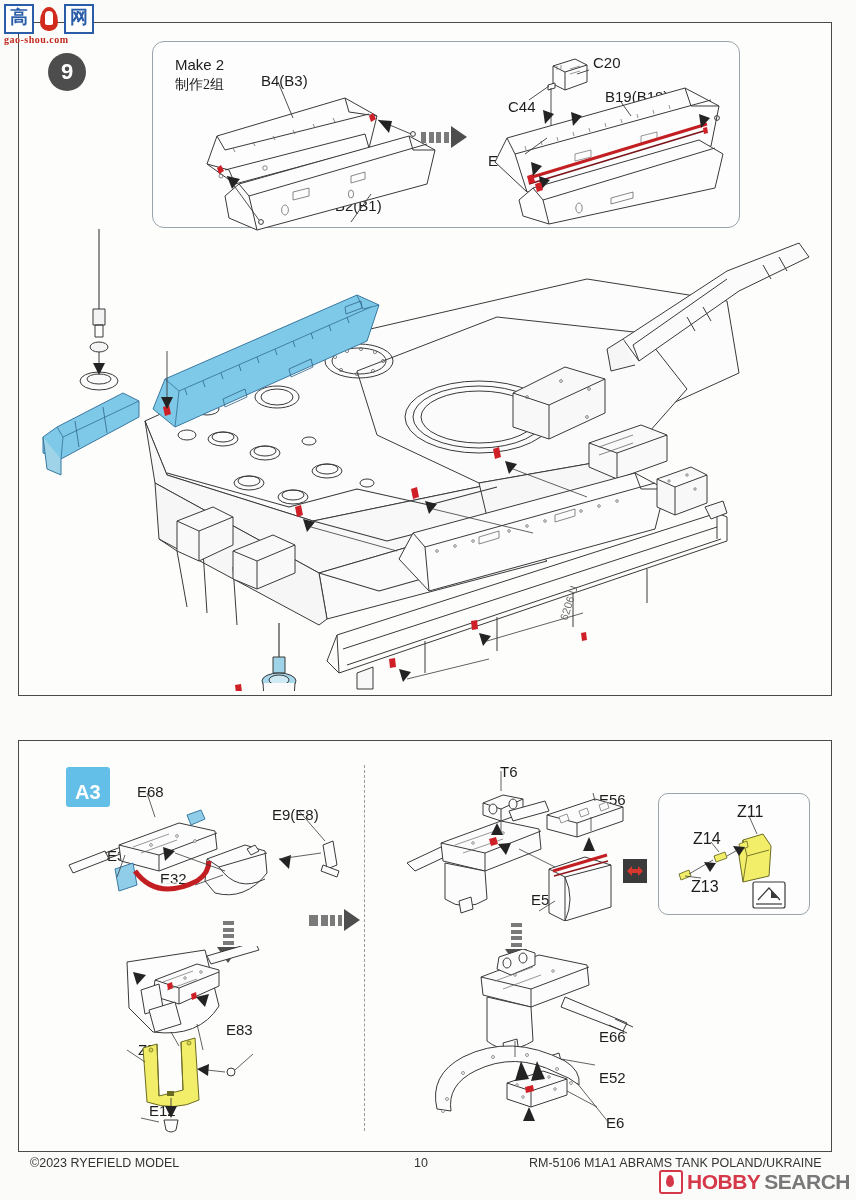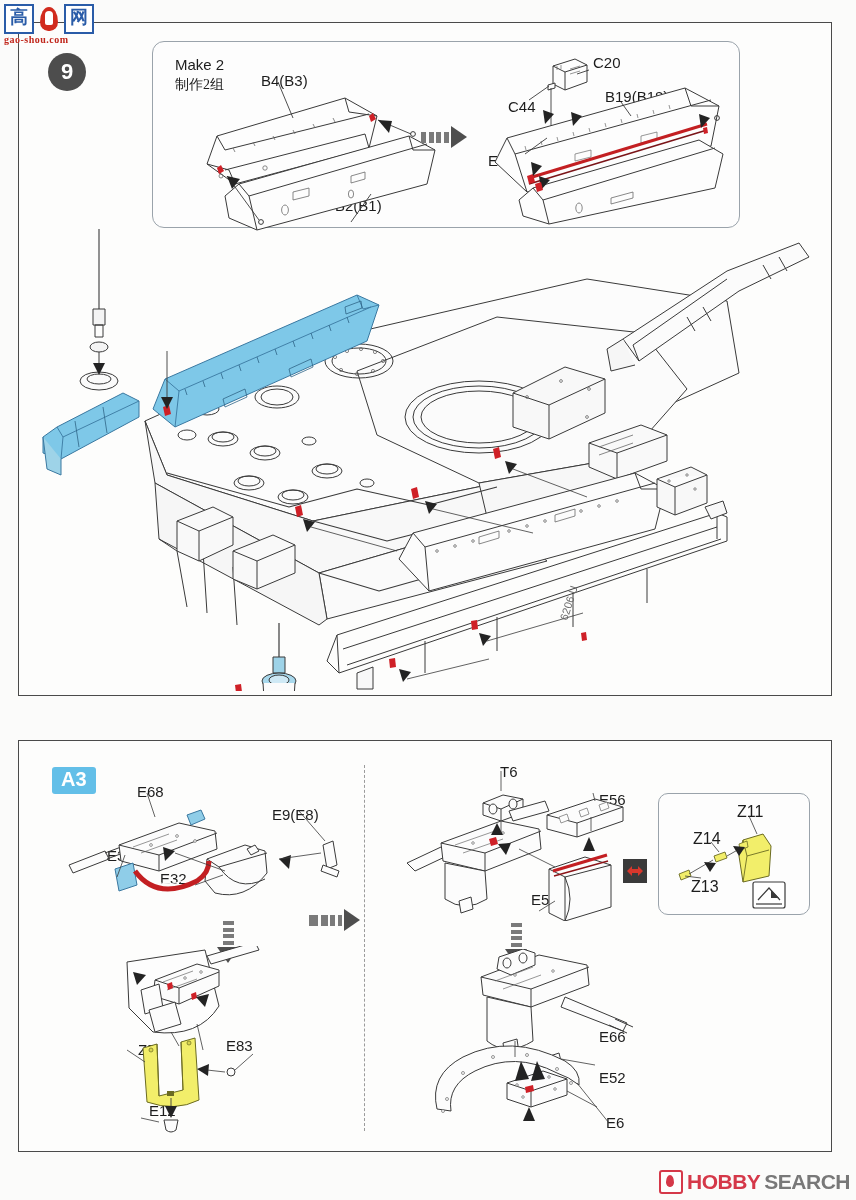--- a/index.html
+++ b/index.html
@@ -74,22 +74,22 @@
   #subbox-z{left:657px;top:792px;width:150px;height:120px;border-radius:10px;}
 
   .lbl{
     position:absolute;font-size:15px;color:#1d1d1d;white-space:nowrap;
     font-family:"Liberation Sans", sans-serif;
   }
   .lbl.cn{font-family:Liberation Serif, serif;font-size:14px;}
   .lbl.sm{font-size:16px;}
 
   .badge-a3{
-    position:absolute;left:33px;top:26px;background:#63bfe8;color:#fff;
-    font-size:20px;font-weight:bold;padding:1px 9px 3px;border-radius:3px;
+    position:absolute;left:47px;top:26px;background:#63bfe8;color:#fff;
+    font-size:20px;font-weight:bold;padding:14px 9px 3px;border-radius:3px;
     font-family:"Liberation Sans", sans-serif;
   }
 
   
   .blockarrow{position:absolute;display:flex;align-items:center;}
   .blockarrow .seg{height:11px;background:#7a7a7a;margin-right:2.5px;}
   .blockarrow .head{
     width:0;height:0;border-top:11px solid transparent;border-bottom:11px solid transparent;
     border-left:16px solid #4e4e4e;
   }
@@ -491,21 +491,21 @@
 
     <div class="badge-a3">A3</div>
 
     <div class="divider-v" style="left:345px;top:24px;height:366px;"></div>
 
     <div class="lbl" style="left:118px;top:42px;">E68</div>
     <div class="lbl" style="left:253px;top:65px;">E9(E8)</div>
     <div class="lbl" style="left:88px;top:106px;">E33</div>
     <div class="lbl" style="left:141px;top:129px;">E32</div>
     <div class="lbl" style="left:119px;top:300px;">Z5</div>
-    <div class="lbl" style="left:207px;top:296px;">E83</div>
+    <div class="lbl" style="left:207px;top:280px;">E83</div>
     <div class="lbl" style="left:130px;top:361px;">E12</div>
 
     <div class="lbl" style="left:481px;top:22px;">T6</div>
     <div class="lbl" style="left:580px;top:50px;">E56</div>
     <div class="lbl" style="left:512px;top:150px;">E57</div>
     <div class="lbl" style="left:580px;top:287px;">E66</div>
     <div class="lbl" style="left:580px;top:328px;text-align:right;">E52</div>
     <div class="lbl" style="left:587px;top:373px;">E6</div>
 
     <div class="subbox" id="subbox-z" style="left:639px;top:52px;width:150px;height:120px;">
@@ -788,20 +788,25 @@
       </g>
       <g stroke="#3a3a3a" stroke-width=".8" fill="none">
         <path d="M96 92 L96 108"></path>
         <path d="M142 110 L176 116"></path>
         <path d="M148 142 L178 158"></path>
         <path d="M158 134 L190 174"></path>
       </g>
     </svg>
   </div>
 
+  <div class="footer">
+    <div class="copy">©2023 RYEFIELD MODEL</div>
+    <div class="pageno">10</div>
+    <div class="kit">RM-5106 M1A1 ABRAMS TANK POLAND/UKRAINE</div>
+  </div>
 
   <div class="wm-hobby">
     <div class="badge"></div>
     <div class="t1">HOBBY</div>
     <div class="t2">SEARCH</div>
   </div>
 
 </div>
 
 </body></html>

